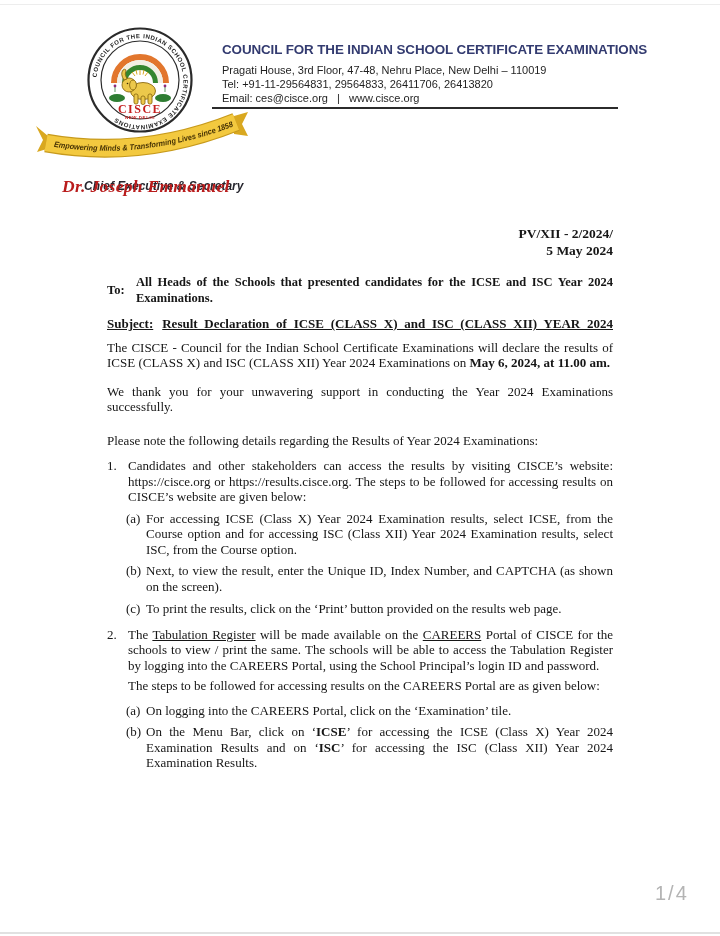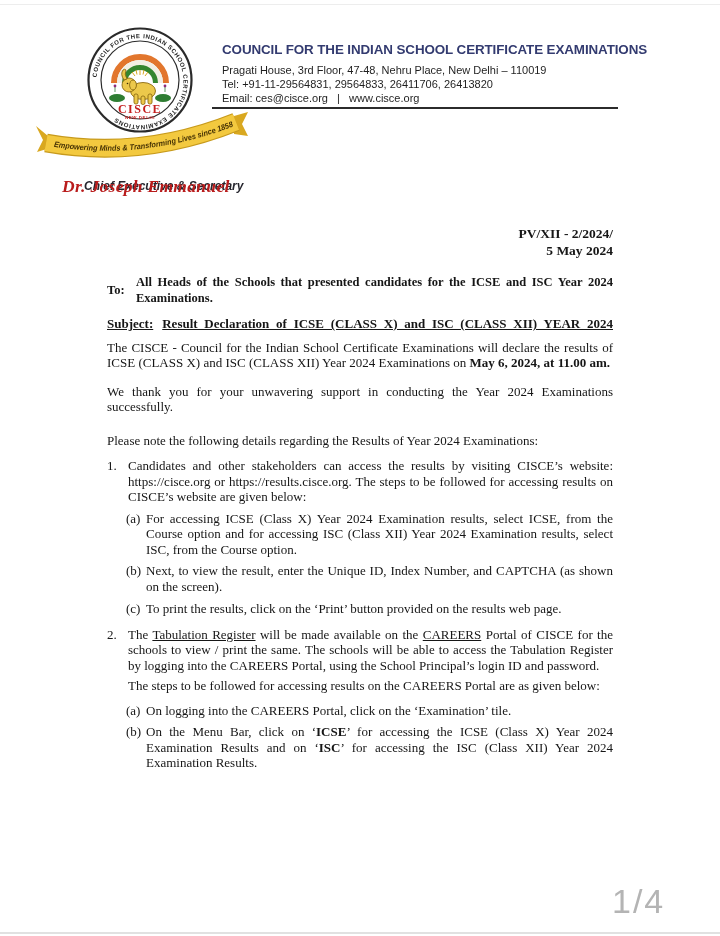--- a/index.html
+++ b/index.html
@@ -50,22 +50,22 @@
   .sub { display:flex; margin-left:19px; }
   .letter { width:20px; flex:none; }
   .stext { flex:1; }
   .steps { margin-left:21px; margin-top:5px; }
 
   .m6 { margin-top:6px; } .m7 { margin-top:7px; } .m9 { margin-top:9px; } .m10 { margin-top:10px; }
 
   .rt-b { font-weight:bold; }
   .rt-u { text-decoration:underline; }
 
-  .pageno { position:absolute; left:612px; top:882px; font-family:"Liberation Sans", sans-serif;
-            font-size:34px; color:#b4b4b4; letter-spacing:2px; }
+  .pageno { position:absolute; left:655px; top:882px; font-family:"Liberation Sans", sans-serif;
+            font-size:20px; color:#b4b4b4; letter-spacing:2px; }
 
   
   .ring-text    { font-family:"Liberation Sans", sans-serif; font-size:6.1px; font-weight:bold; fill:#1d1d1d; letter-spacing:0.55px; }
   .seal-acronym { font-family:"Liberation Serif", serif; font-size:12px; font-weight:bold; fill:#c41f1f; letter-spacing:1.5px; text-anchor:middle; }
   .seal-city    { font-family:"Liberation Sans", sans-serif; font-size:4.4px; font-weight:bold; fill:#c41f1f; letter-spacing:0.6px; text-anchor:middle; }
   .ribbon-text  { font-family:"Liberation Sans", sans-serif; font-size:8px; font-weight:bold; font-style:italic; fill:#463204; }
 </style>
 </head>
 <body>
 

